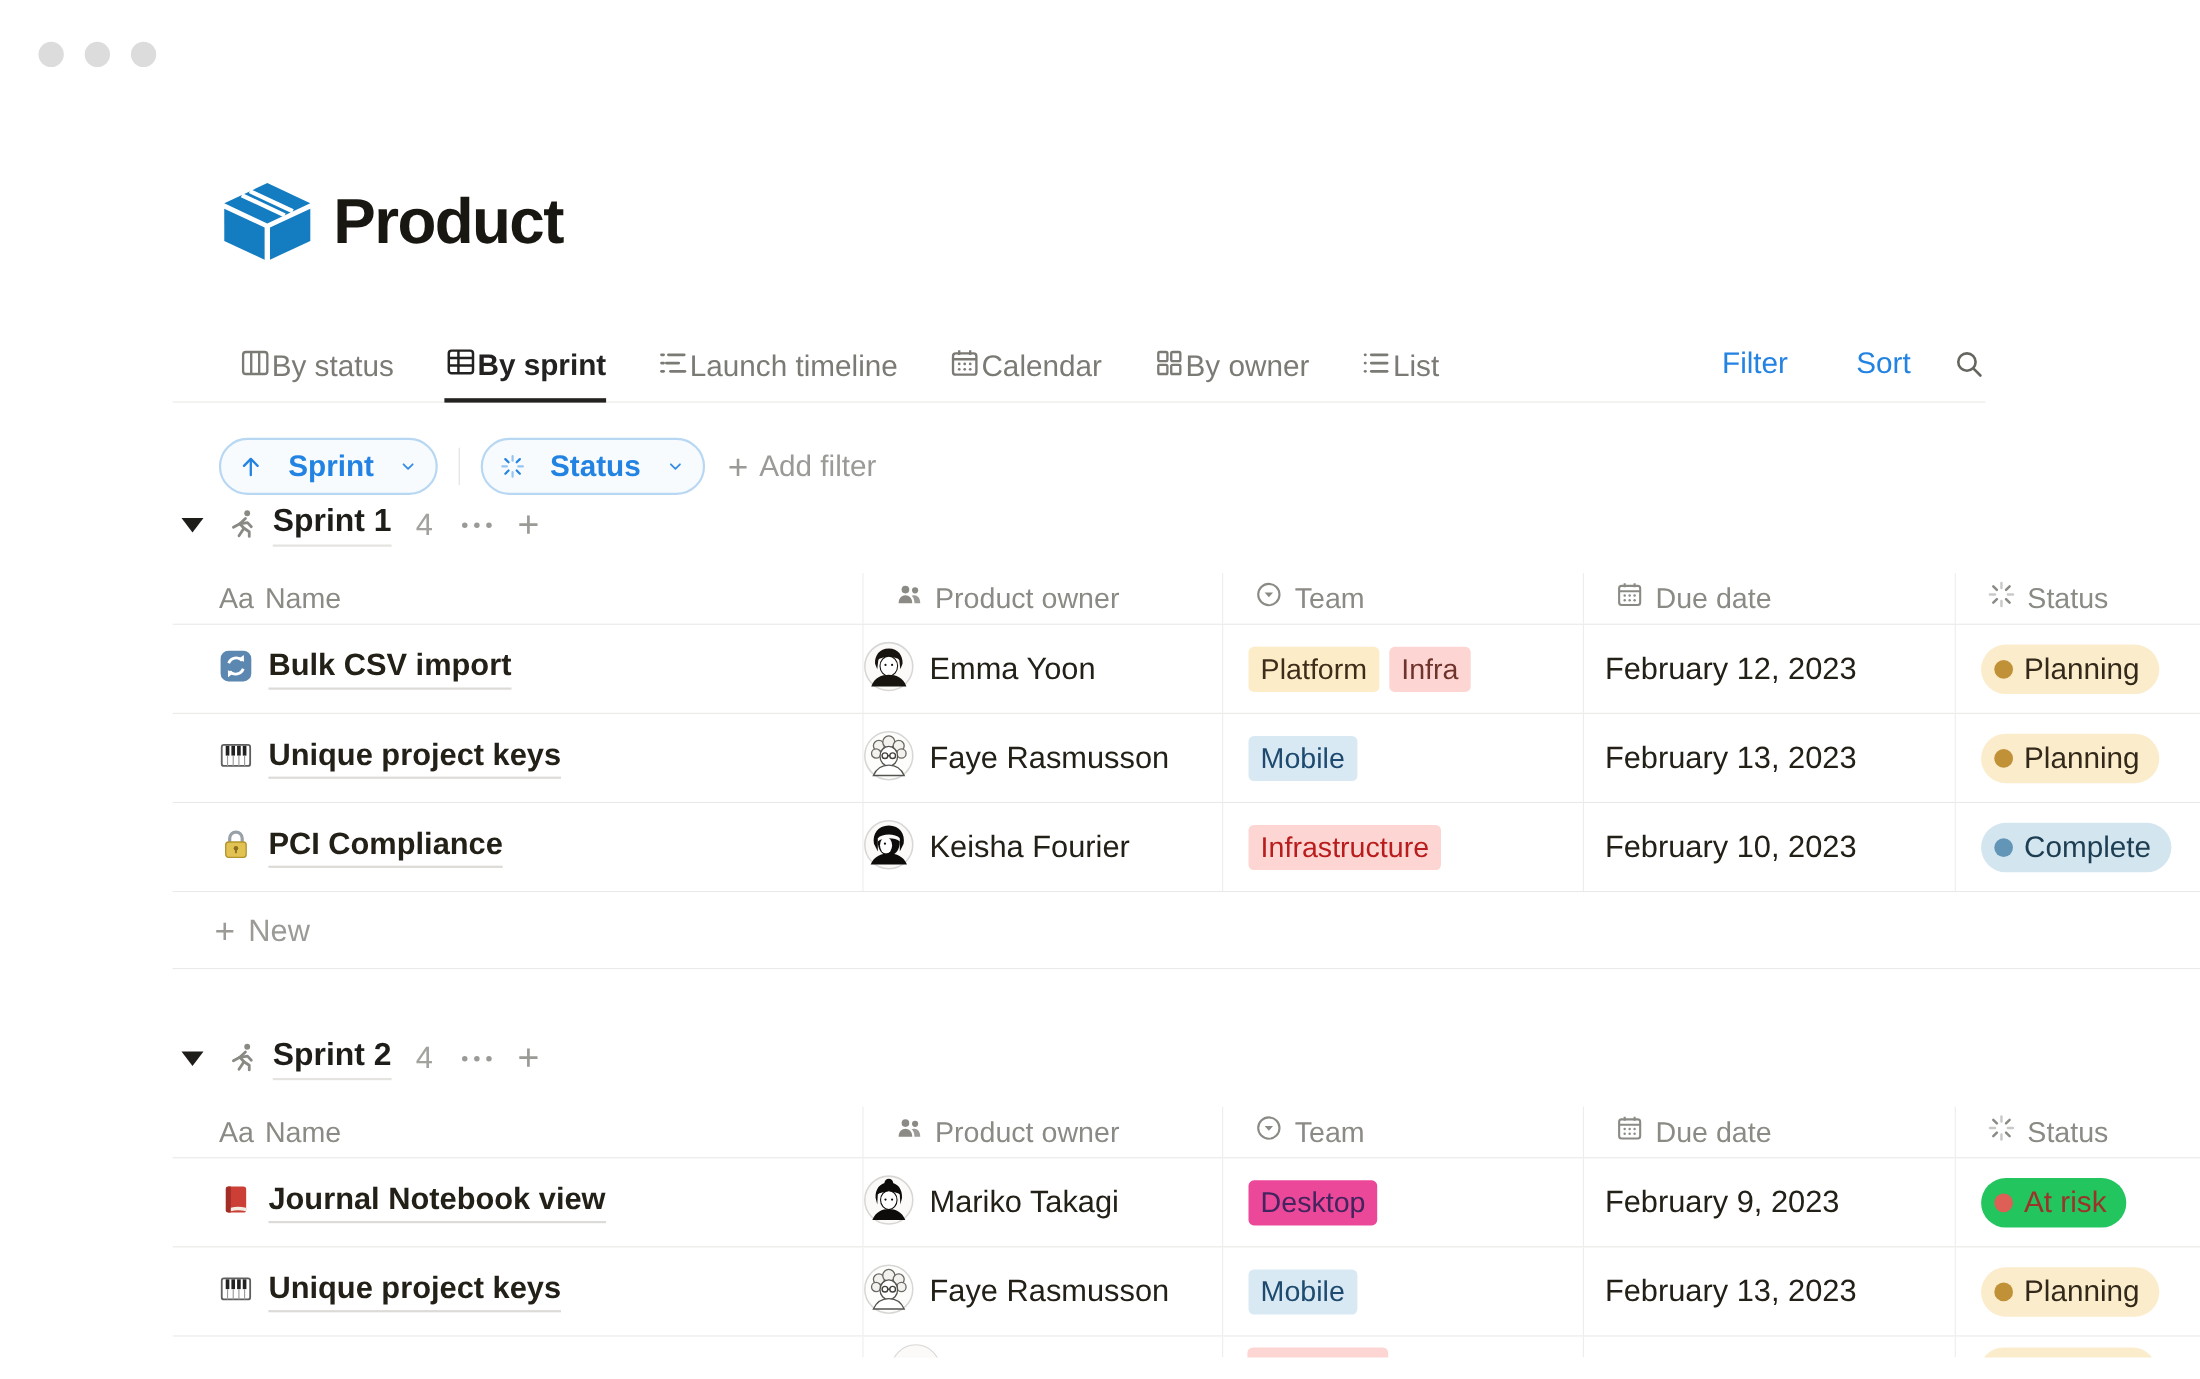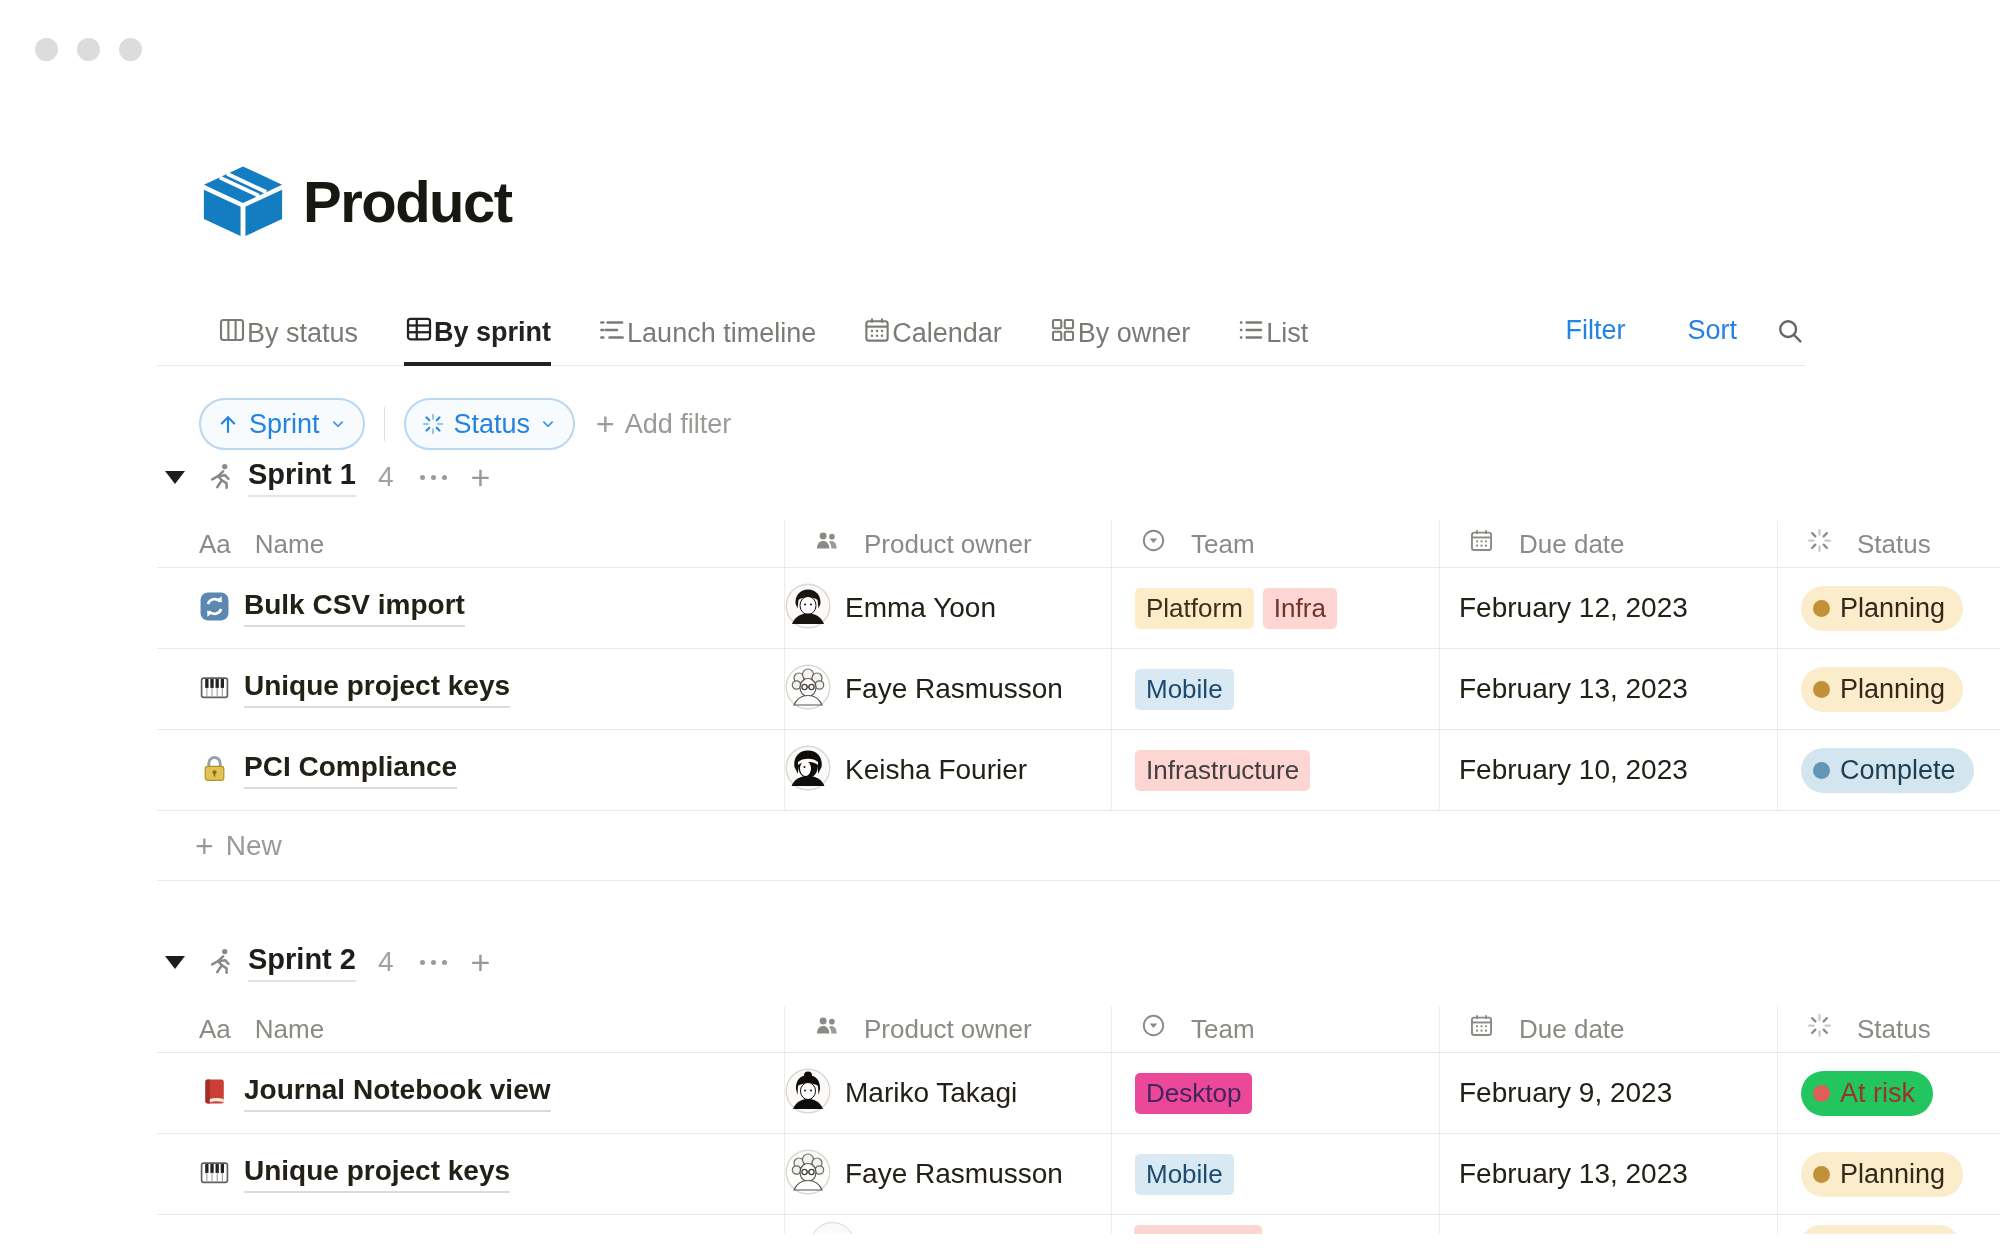--- a/index.html
+++ b/index.html
@@ -17,22 +17,22 @@
   .tabs-left{display:flex;gap:46px;padding-left:60px;}
   .tab{display:flex;align-items:center;font-size:27px;font-weight:500;color:#7c7a75;cursor:pointer;}
   .tab svg{width:30px;height:30px;}
   .tab.active{color:#232221;font-weight:600;border-bottom:4px solid #232221;margin-bottom:-1px;}
   .tabs-right{margin-left:auto;display:flex;align-items:center;gap:38px;padding-bottom:6px;}
   .tlink{font-size:27px;font-weight:500;color:#2383e2;cursor:pointer;margin-left:24px;}
   .search-btn svg{width:30px;height:30px;display:block;}
   
   .chips-row{margin-top:32px;height:52px;display:flex;align-items:center;padding-left:42px;}
   .chip{height:48px;border:2px solid #b8d7f3;background:#f7fbfe;border-radius:26px;
-    display:flex;align-items:center;gap:9px;padding:0 16px 0 15px;color:#2383e2;
-    font-size:27px;font-weight:400;cursor:pointer;}
+    display:flex;align-items:center;gap:22px;padding:0 16px 0 15px;color:#2383e2;
+    font-size:27px;font-weight:700;cursor:pointer;}
   .chip svg{display:block;}
   .chip .lead{width:24px;height:24px;}
   .chip .chev{width:18px;height:18px;opacity:.9;}
   .chip-div{width:1px;height:34px;background:#e1e0de;margin:0 19px;}
   .add-filter{display:flex;align-items:center;gap:10px;color:#9b9a97;font-size:27px;margin-left:21px;cursor:pointer;}
   .add-filter .plus{font-size:32px;font-weight:300;line-height:1;}
   
   .group-header{display:flex;align-items:center;height:54px;padding-left:8px;}
   .tri{width:0;height:0;border-left:10px solid transparent;border-right:10px solid transparent;
     border-top:13px solid #1f1d19;margin-right:20px;cursor:pointer;}
@@ -41,21 +41,21 @@
   .group-count{font-size:28px;color:#a3a29f;margin-left:22px;}
   .gdots{display:flex;gap:6px;margin-left:26px;cursor:pointer;}
   .gdots i{width:5px;height:5px;border-radius:50%;background:#9b9a97;}
   .gplus{font-size:34px;font-weight:300;color:#9b9a97;margin-left:24px;cursor:pointer;line-height:1;}
   
   .gtable{margin-top:17px;}
   .trow{display:grid;grid-template-columns:627px 327px 328px 338px 223px;border-bottom:1px solid #e9e9e7;}
   .trow>div{display:flex;align-items:center;}
   .trow>div:not(:first-child){border-left:1px solid #ededeb;}
   .thead{height:46px;}
-  .thead>div{color:#8b8a85;font-size:26px;gap:24px;text-align:right;}
+  .thead>div{color:#8b8a85;font-size:26px;gap:10px;text-align:right;}
   .thead svg{width:27px;height:27px;}
   .th-name{padding-left:42px;}
   .th-cell{padding-left:28px;}
   .aa{font-size:26px;color:#8b8a85;}
   .drow{height:80px;}
   .cell-name{padding-left:42px;gap:14px;cursor:pointer;}
   .cell-name svg{width:31px;height:31px;flex:none;}
   .row-name{font-size:28px;font-weight:700;color:#232018;border-bottom:2.5px solid #dcdbd8;padding-bottom:4px;}
   .cell-owner{gap:14px;}
   .cell-owner svg{width:46px;height:46px;flex:none;}
@@ -426,21 +426,21 @@
                   <circle cx="23" cy="23" r="21.8" fill="#fbfaf9" stroke="#d8d7d5" stroke-width="1.4"></circle>
                   <path d="M23 5.5 c-10 0-15 8-13.5 16.5 l3.5 7 V17 c4-4.5 16-4.5 20 0 v12 l3.5-7 C38 13.5 33 5.5 23 5.5 z" fill="#0e0c0a"></path>
                   <path d="M13 20 c0 8 4.5 13 10 13 s10-5 10-13 c-4-4-16-4-20 0 z" fill="#0e0c0a"></path>
                   <ellipse cx="20.5" cy="23.5" rx="5.5" ry="7.5" fill="#ffffff"></ellipse>
                   <circle cx="19.5" cy="22" r="1" fill="#0e0c0a"></circle>
                   <path d="M6.5 41 c3-7.5 9.5-10 16.5-10 s13.5 2.5 16.5 10 z" fill="#0e0c0a"></path>
                 </svg></span>
               <span class="owner-name">Keisha Fourier</span>
             </div>
             <div class="cell-team">
-              <span class="tag" style="background: rgb(253, 213, 210); color: #404040; text-align: center;">Infrastructure</span>
+              <span class="tag" style="background: rgb(253, 213, 210); color: #b91c1c; text-align: center;">Infrastructure</span>
             </div>
             <div class="cell-due">February 10, 2023</div>
             <div class="cell-status">
               <span class="pill" style="background: rgb(211, 229, 239); color: rgb(29, 61, 82);">
                 <i style="background: rgb(99, 149, 183);"></i>
                 <span>Complete</span>
               </span>
             </div>
           </div>
           <div class="new-row">

